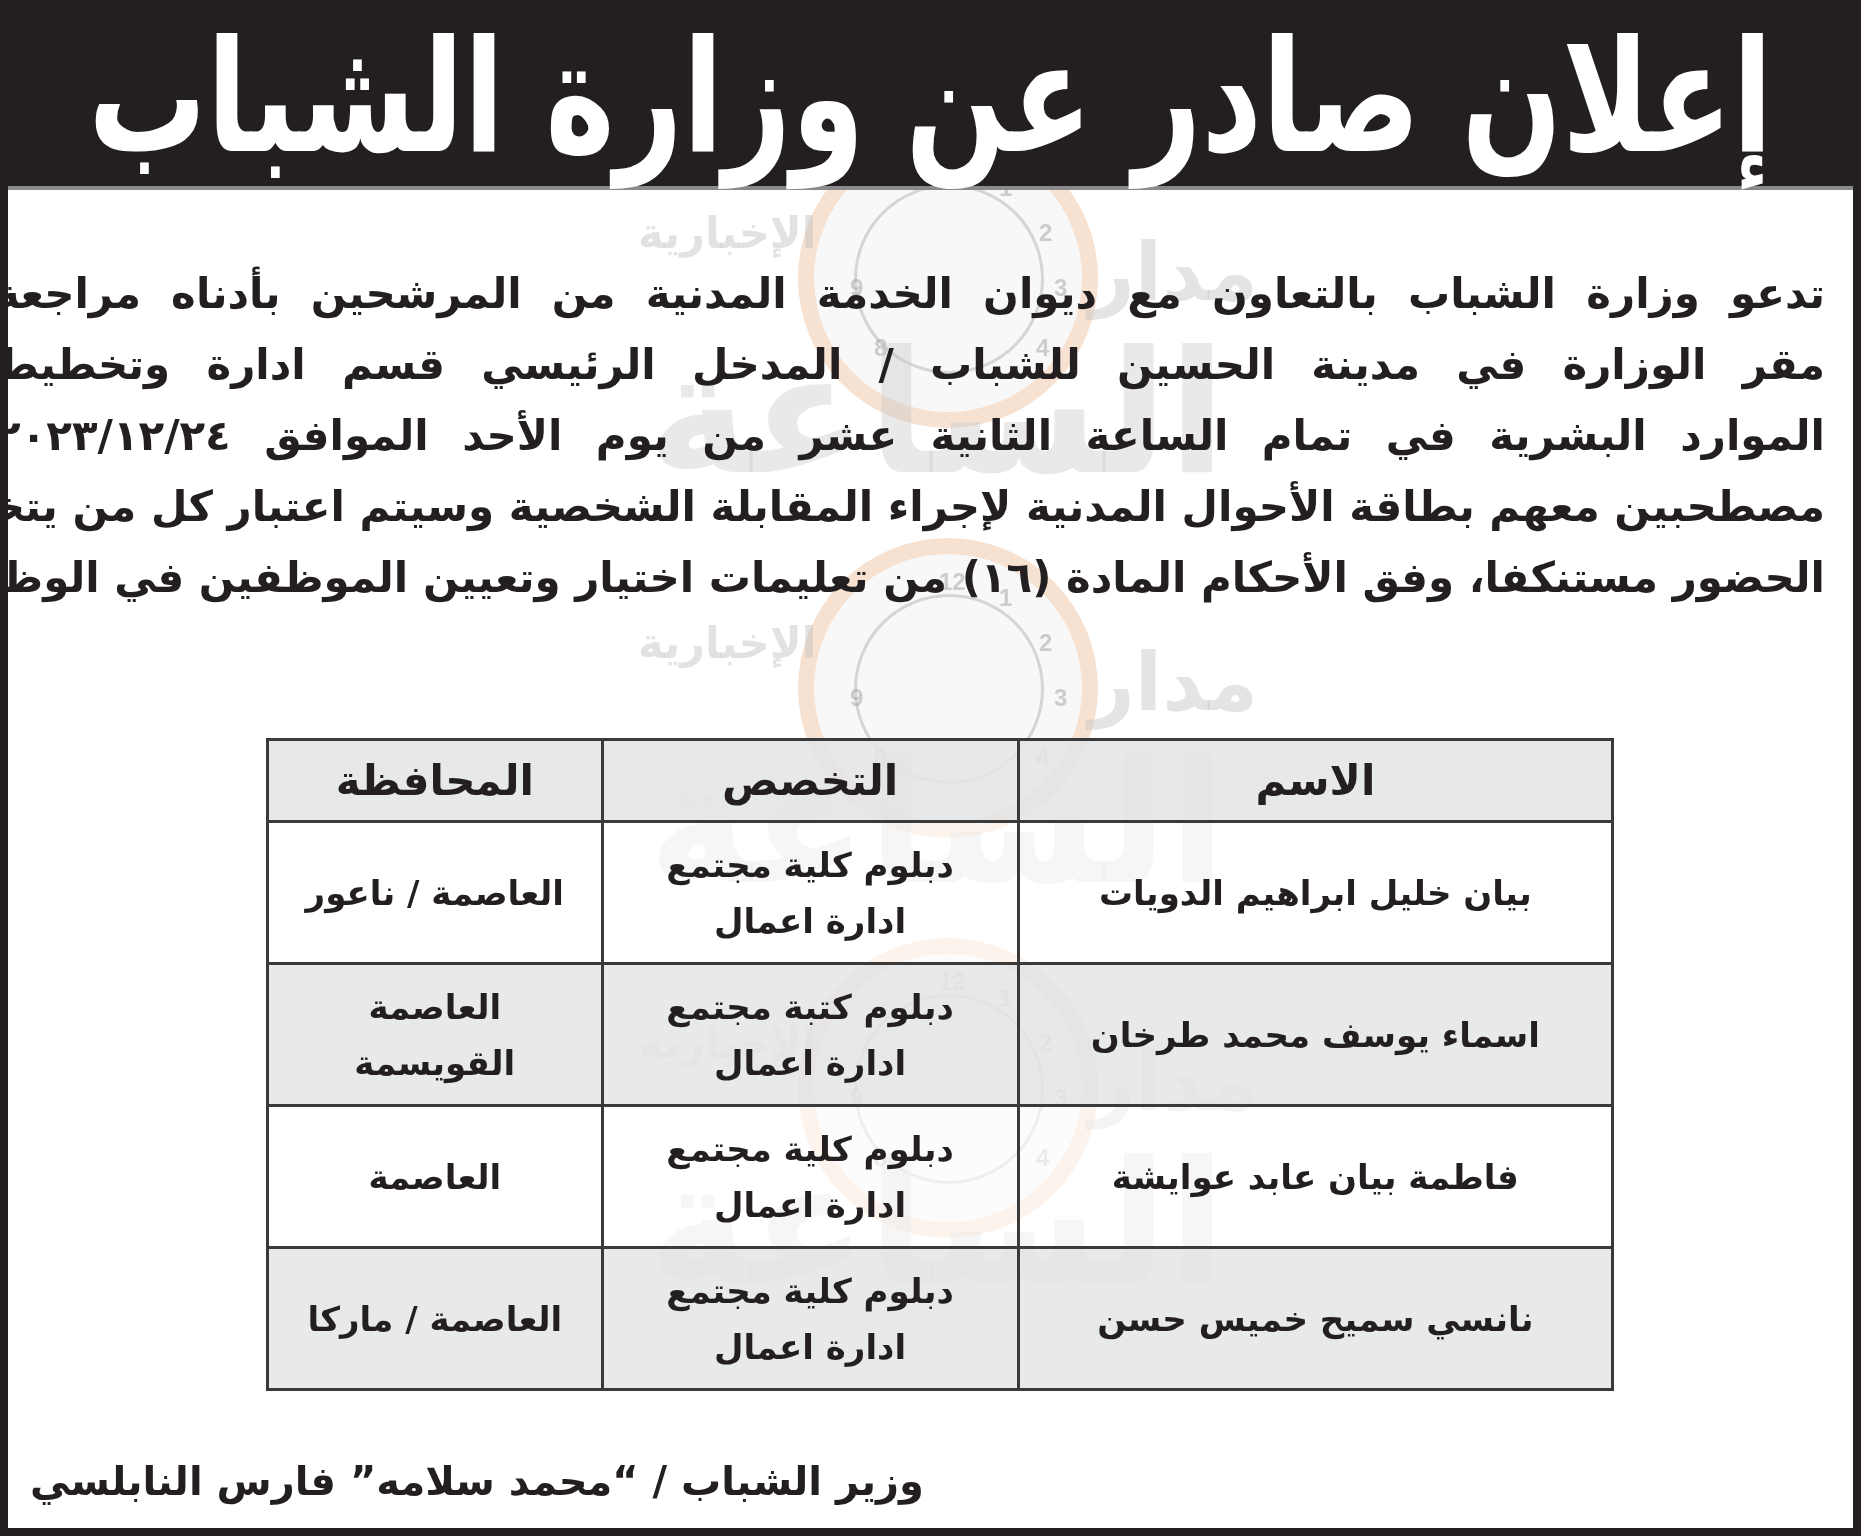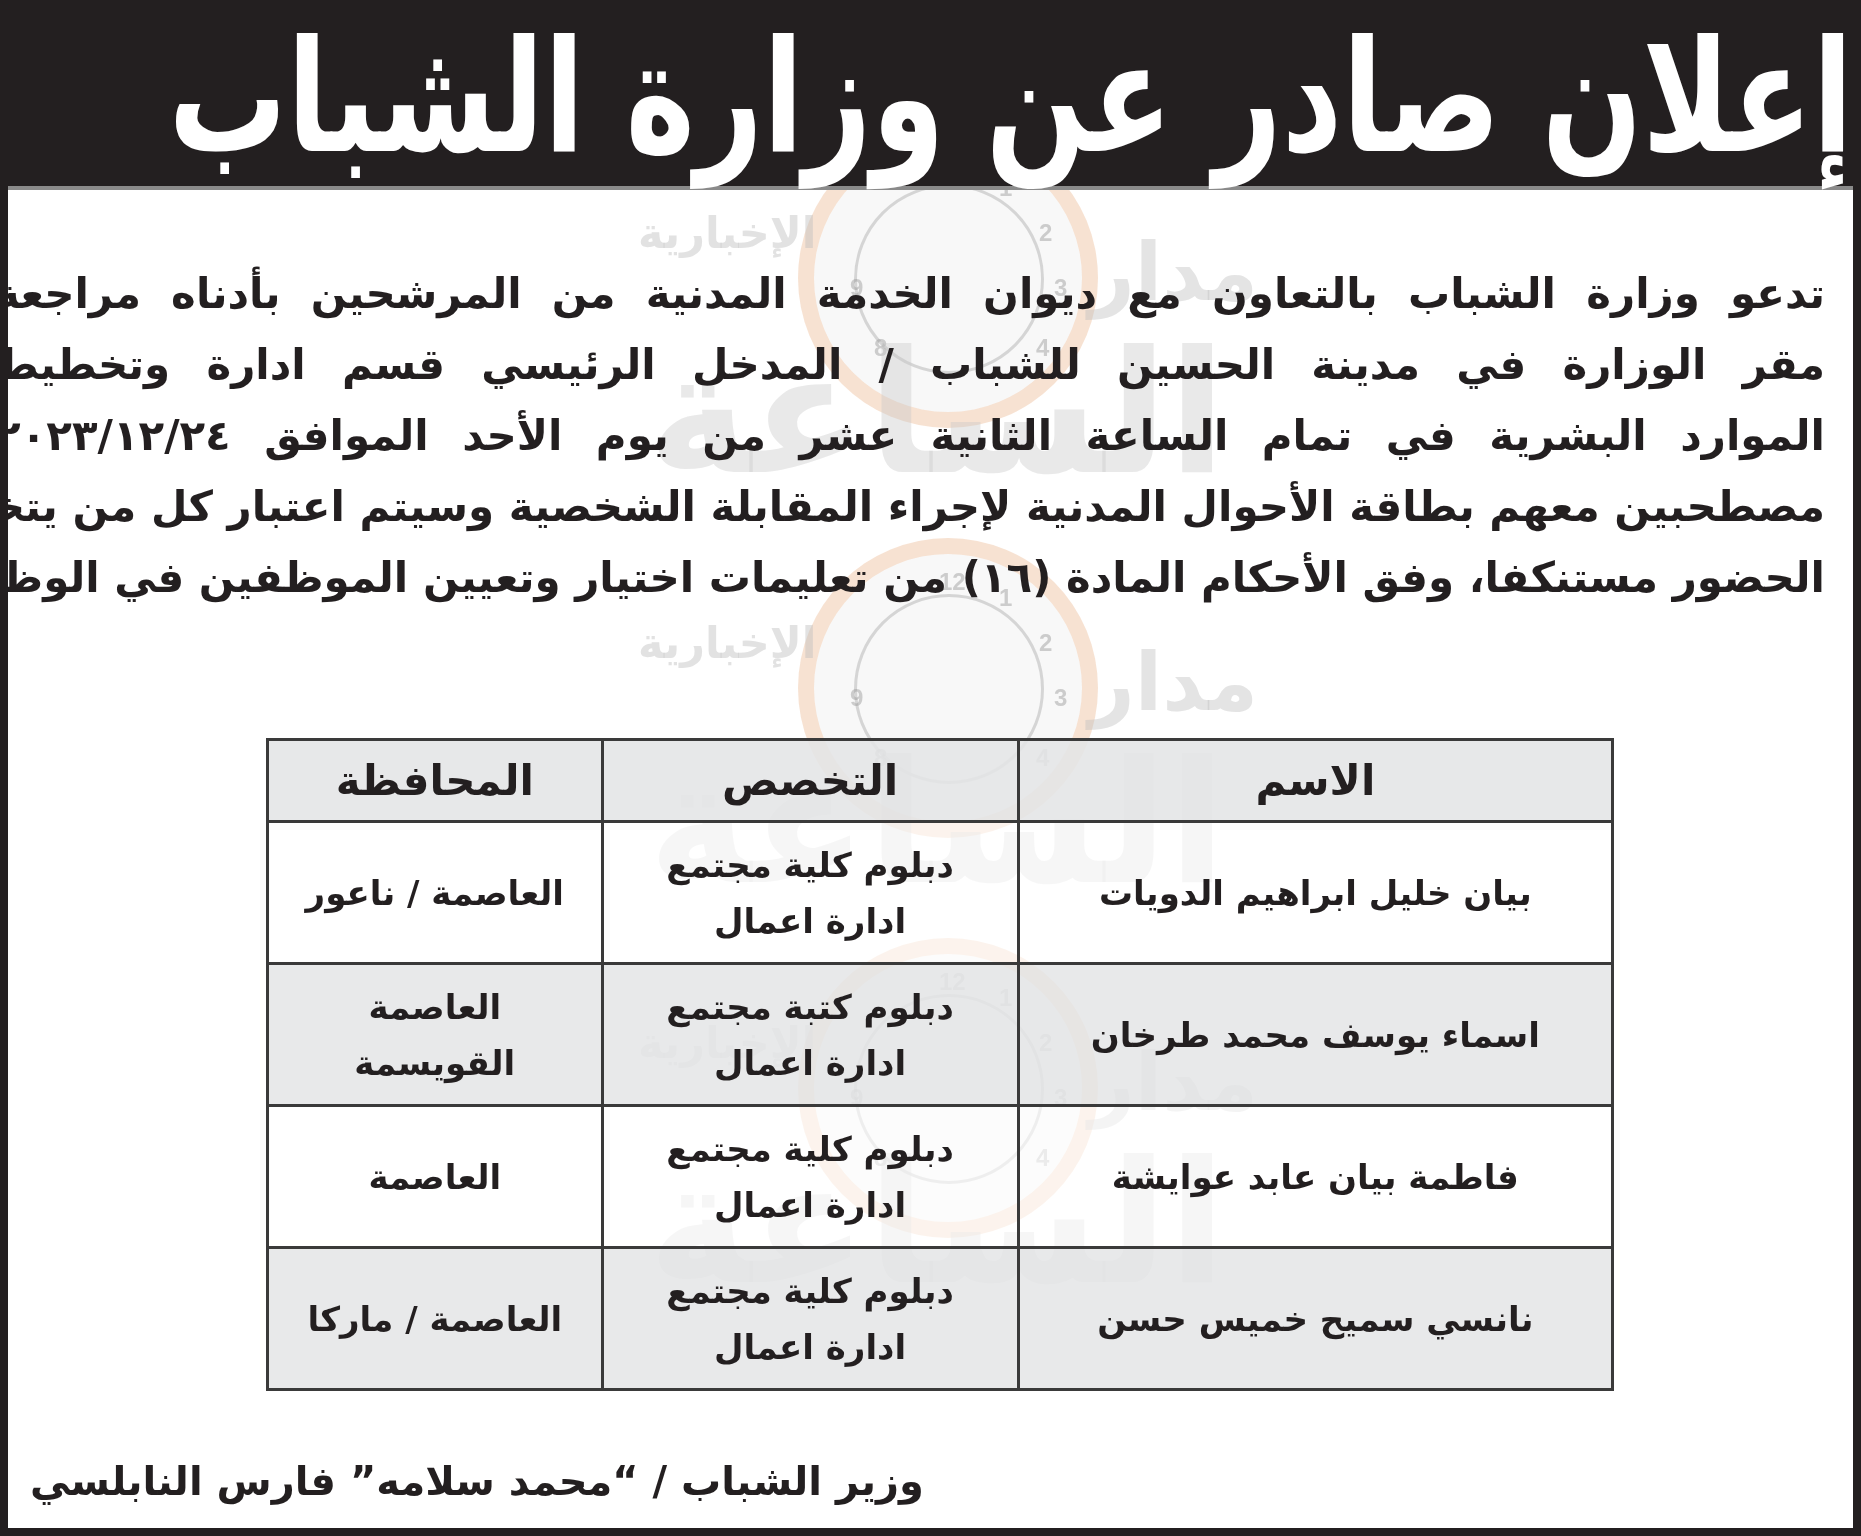--- a/index.html
+++ b/index.html
@@ -24,21 +24,21 @@
       overflow: hidden;
     }
     .header {
       position: absolute;
       left: 0; top: 0;
       width: 100%;
       height: 178px;
       background: #231f20;
       display: flex;
       align-items: center;
-      justify-content: flex-start;
+      justify-content: center;
     }
     .header-title {
       color: #ffffff;
       font-family: "DejaVu Sans", sans-serif;
       font-weight: bold;
       font-size: 118px;
       line-height: 1;
       letter-spacing: 0;
       transform: scaleY(1.32);
       position: relative;

